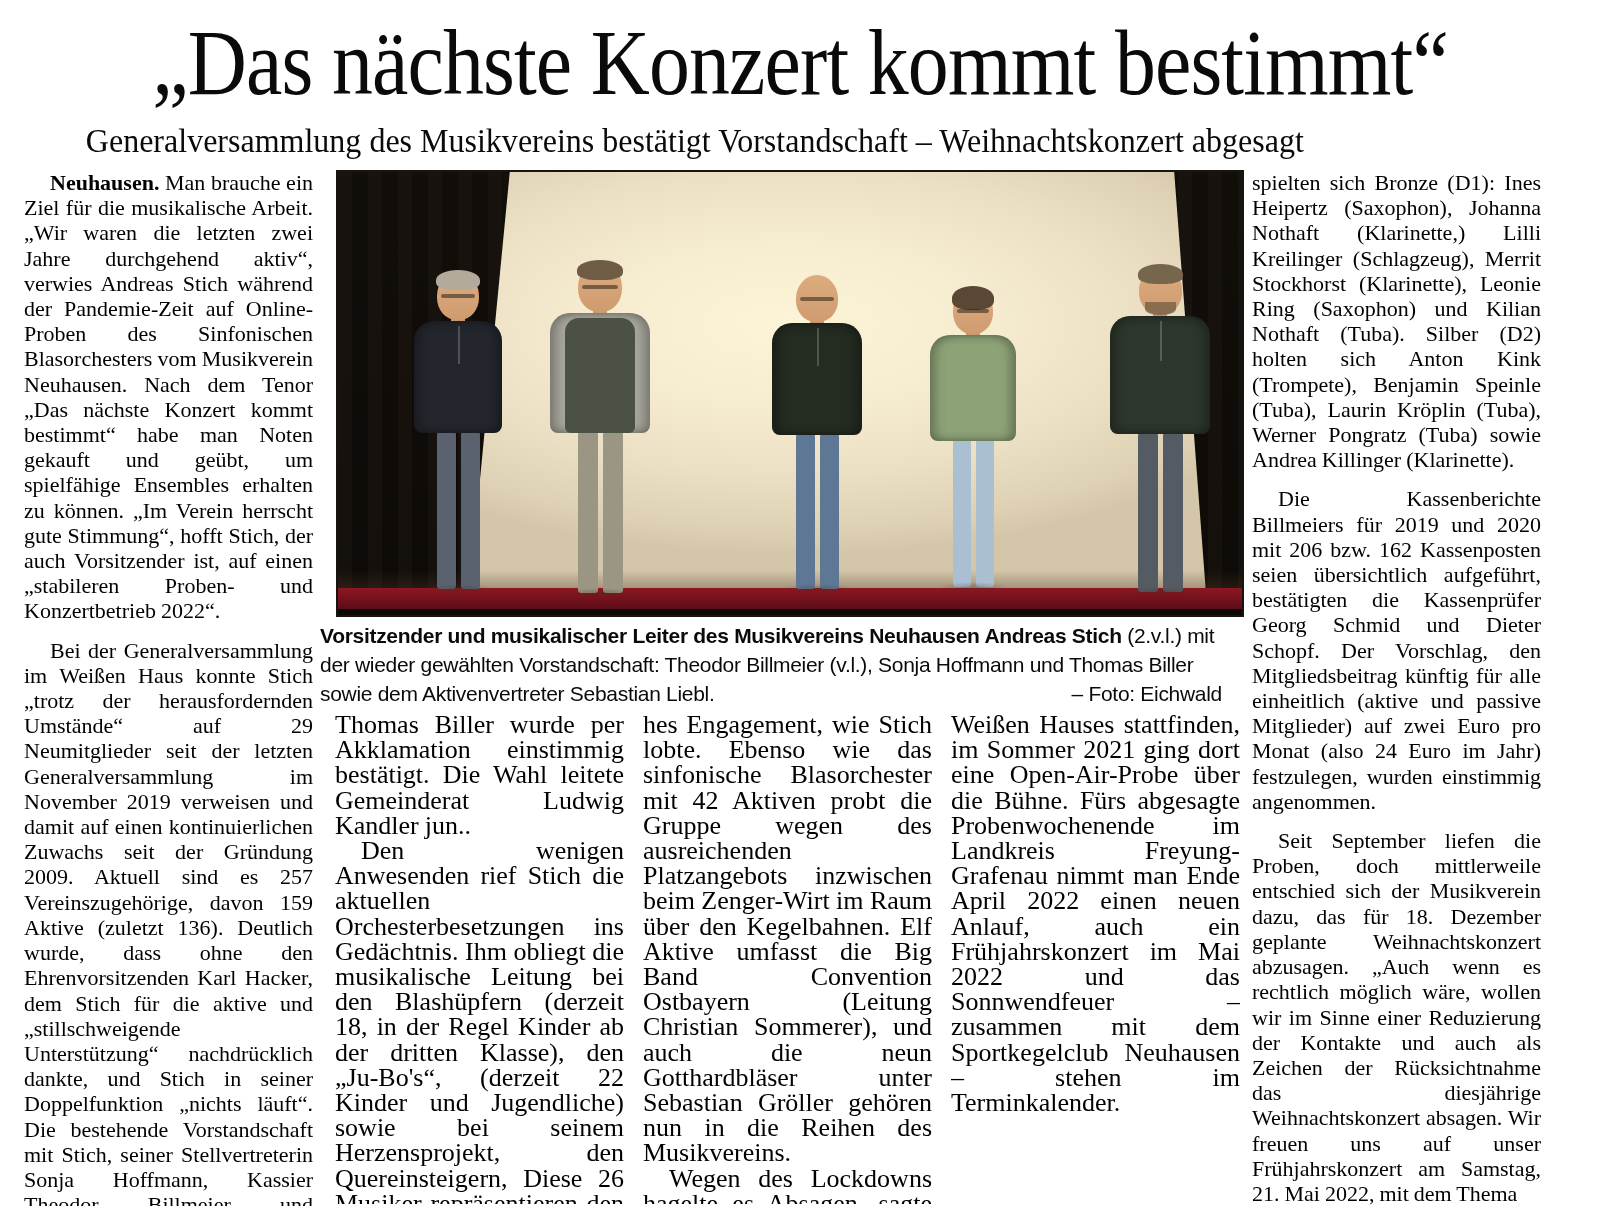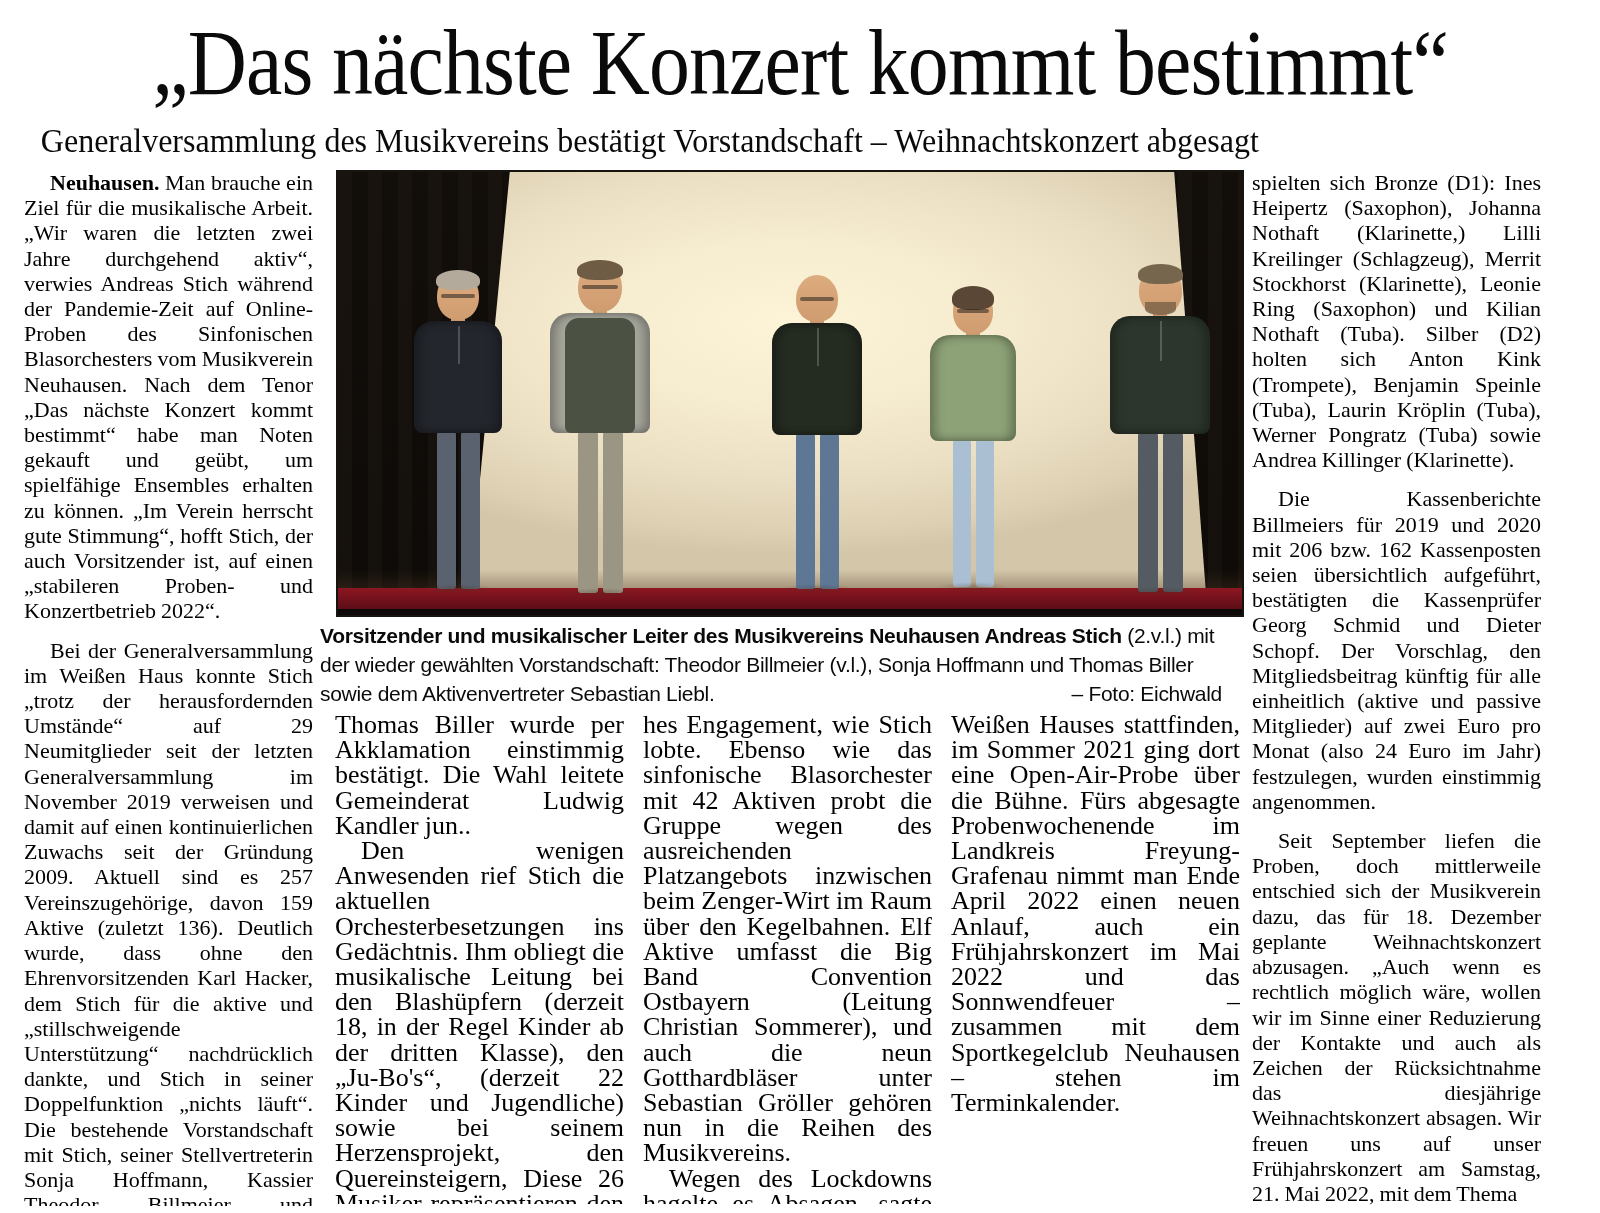--- a/index.html
+++ b/index.html
@@ -7,21 +7,21 @@
     position:relative;width:1600px;height:1213px;background:#ffffff;
     font-family:"Liberation Serif","DejaVu Serif",serif;color:#000;
     overflow:hidden;margin:0 auto;
   }
   
   .headline{position:absolute;top:14px;left:0;width:1600px;text-align:center;}
   .headline span{
     display:inline-block;white-space:nowrap;font-size:93px;line-height:1.05;
     transform:scaleX(0.88);transform-origin:center;letter-spacing:-1px;color:#0a0a0a;
   }
-  .subheadline{position:absolute;top:123px;left:0;width:1300px;text-align:center;}
+  .subheadline{position:absolute;top:123px;left:0;width:1300px;text-align:center;padding-left:45px;}
   .subheadline span{
     display:inline-block;white-space:nowrap;font-size:33px;
     transform:scaleX(0.97);transform-origin:center;color:#0a0a0a;
   }
   
   .col{
     position:absolute;font-size:22px;line-height:25.2px;text-align:justify;
     hyphens:auto;-webkit-hyphens:auto;word-spacing:-0.5px;overflow:hidden;
   }
   .col p{margin:0;}

